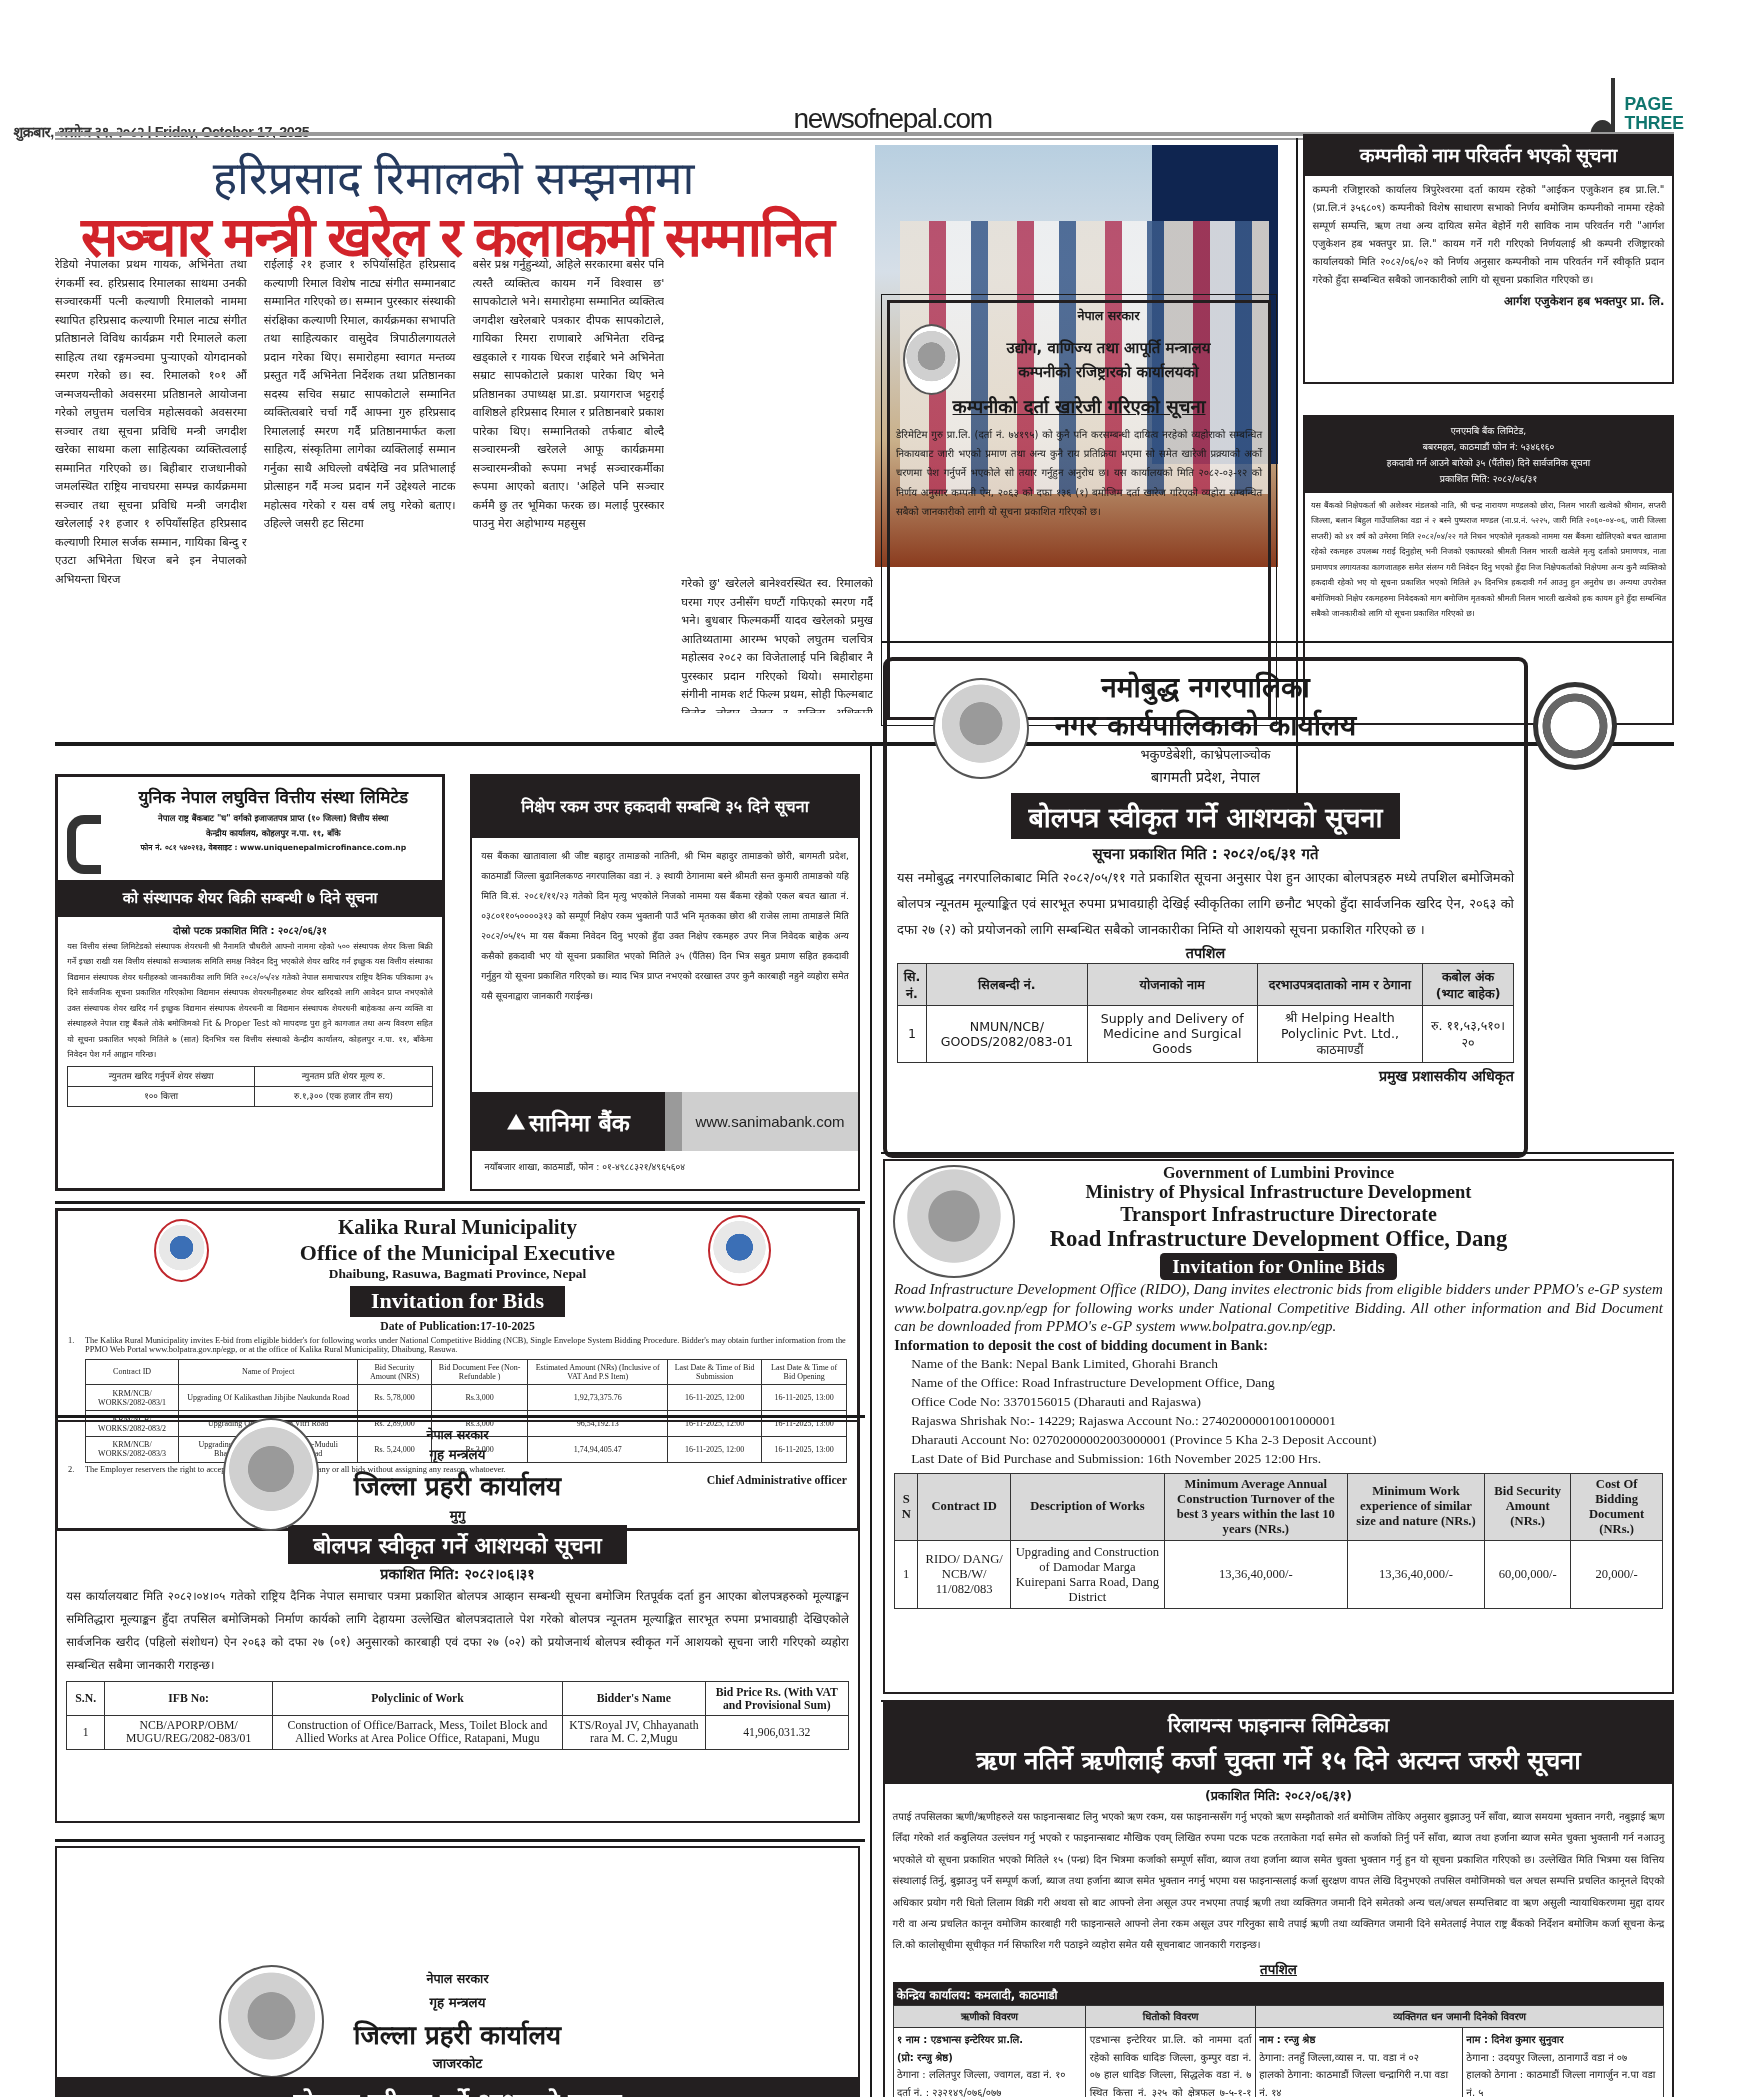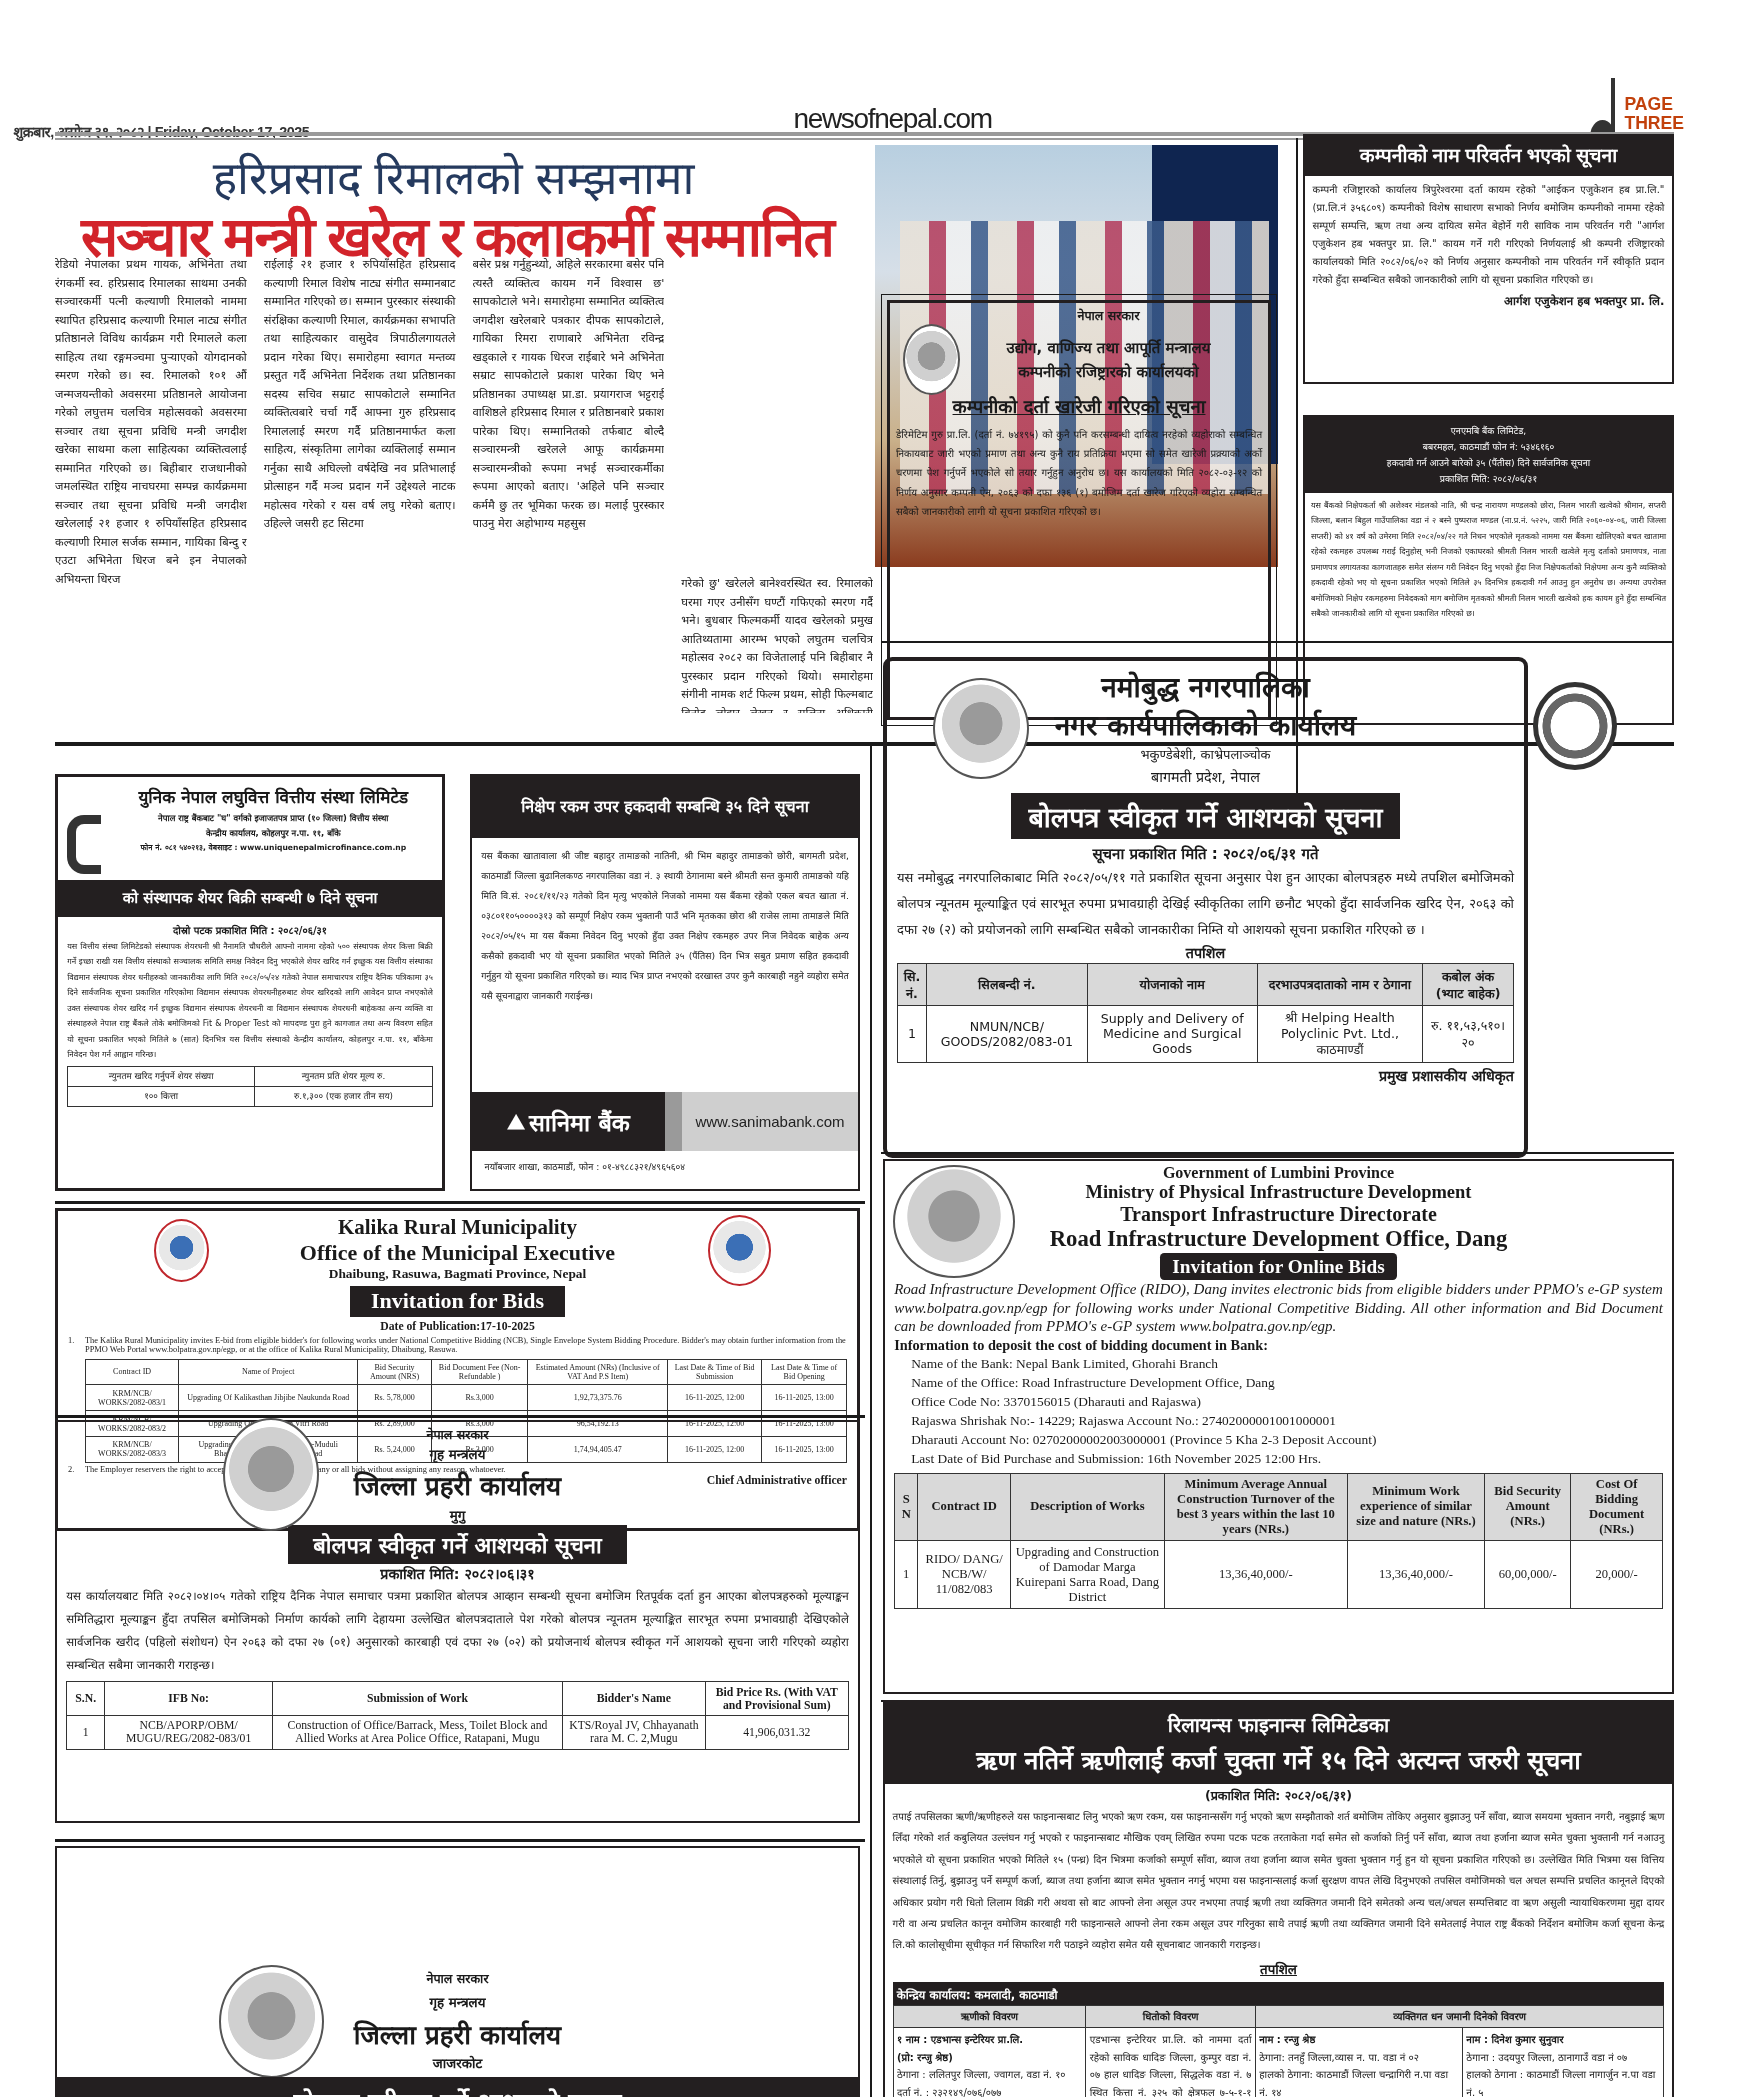--- a/index.html
+++ b/index.html
@@ -19,21 +19,21 @@
 </head>
 <body>
 
 <div class="abs" style="left:13.4px;top:78px;width:1667px;height:63px;">
   <div class="abs sans" style="left:0;top:44px;font-size:14.3px;font-weight:bold;color:#333;letter-spacing:-0.4px;">शुक्रबार, असोज ३१, २०८२ | Friday, October 17, 2025</div>
   <div class="abs sans" style="left:780px;top:25px;font-size:28px;color:#222;letter-spacing:-1.3px;">newsofnepal.com</div>
   <div class="abs" style="left:1577px;top:0;width:29px;height:76px;">
     <div style="position:absolute;left:0;bottom:0;width:25px;height:34px;border-radius:50%;background:#333;"></div>
     <div style="position:absolute;left:21px;top:0;width:3.4px;height:59px;background:#333;"></div>
   </div>
-  <div class="abs sans" style="left:1611px;top:17px;font-weight:bold;font-size:17.6px;line-height:19.3px;color:#c2410c;">
+  <div class="abs sans" style="left:1611px;top:17px;font-weight:bold;font-size:17.6px;line-height:19.3px;color:#0f766e;">
     <div>PAGE</div>
     <div>THREE</div>
   </div>
 </div>
 <div class="abs" style="left:55px;top:132px;width:1619px;height:4.2px;background:#9a9a9a;"></div>
 <div class="abs" style="left:55px;top:138px;width:1619px;height:1.7px;background:#9a9a9a;"></div>
 
 <div class="abs sans" style="left:55px;top:145px;width:797px;text-align:center;font-size:46px;color:#253a5e;">हरिप्रसाद रिमालको सम्झनामा</div>
 <div class="abs sans" style="left:50px;top:197px;width:814px;text-align:center;font-size:55px;font-weight:bold;color:#d2232a;letter-spacing:-1.7px;white-space:nowrap;">सञ्चार मन्त्री खरेल र कलाकर्मी सम्मानित</div>
 <div class="abs" style="left:875px;top:145px;width:403px;height:422px;background:linear-gradient(180deg,#b8cfe0 0%,#d6dfe8 30%,#c9b08a 70%,#8a3b1e 100%);">
@@ -187,21 +187,21 @@
   <div class="dv" style="text-align:center;font-size:26px;font-weight:bold;margin-top:4.2px;">जिल्ला प्रहरी कार्यालय</div>
   <div class="dv" style="text-align:center;font-size:13.4px;font-weight:bold;margin-top:2.5px;">मुगु</div>
   <div style="text-align:center;margin-top:1.7px;"><span class="darkbar dv" style="display:inline-block;padding:4.2px 25px;font-size:22px;font-weight:bold;">बोलपत्र स्वीकृत गर्ने आशयको सूचना</span></div>
   <div class="dv" style="text-align:center;font-size:14.3px;font-weight:bold;margin-top:0;">प्रकाशित मिति: २०८२।०६।३१</div>
   <div class="para dv" style="font-size:11.7px;line-height:23px;margin-top:2.5px;">यस कार्यालयबाट मिति २०८२।०४।०५ गतेको  राष्ट्रिय दैनिक नेपाल समाचार पत्रमा प्रकाशित बोलपत्र आव्हान सम्बन्धी सूचना बमोजिम रितपूर्वक दर्ता हुन आएका बोलपत्रहरुको मूल्याङ्कन समितिद्धारा मूल्याङ्कन हुँदा तपसिल बमोजिमको निर्माण कार्यको लागि देहायमा उल्लेखित बोलपत्रदाताले पेश गरेको बोलपत्र न्यूनतम मूल्याङ्कित सारभूत रुपमा प्रभावग्राही देखिएकोले सार्वजनिक खरीद (पहिलो संशोधन) ऐन २०६३ को  दफा २७ (०१) अनुसारको कारबाही एवं दफा २७ (०२) को प्रयोजनार्थ बोलपत्र स्वीकृत गर्ने आशयको सूचना जारी गरिएको व्यहोरा सम्बन्धित सबैमा जानकारी गराइन्छ।</div>
   <table style="margin-top:4.2px;font-size:11.7px;">
     <tbody>
         <tr>
       <th style="width:38px;">S.N.</th>
       <th>IFB No:</th>
-      <th>Submission of Work</th>
+      <th>Polyclinic of Work</th>
       <th>Bidder's Name</th>
       <th style="width:143px;">Bid Price Rs. (With VAT and Provisional Sum)</th>
     </tr>
     <tr>
       <td>1</td>
           <td>NCB/APORP/OBM/ MUGU/REG/2082-083/01</td>
           <td>Construction of Office/Barrack, Mess, Toilet Block and Allied Works at Area Police Office, Ratapani, Mugu</td>
           <td>KTS/Royal JV, Chhayanath rara M. C. 2,Mugu</td>
           <td>41,906,031.32</td>
     </tr>

